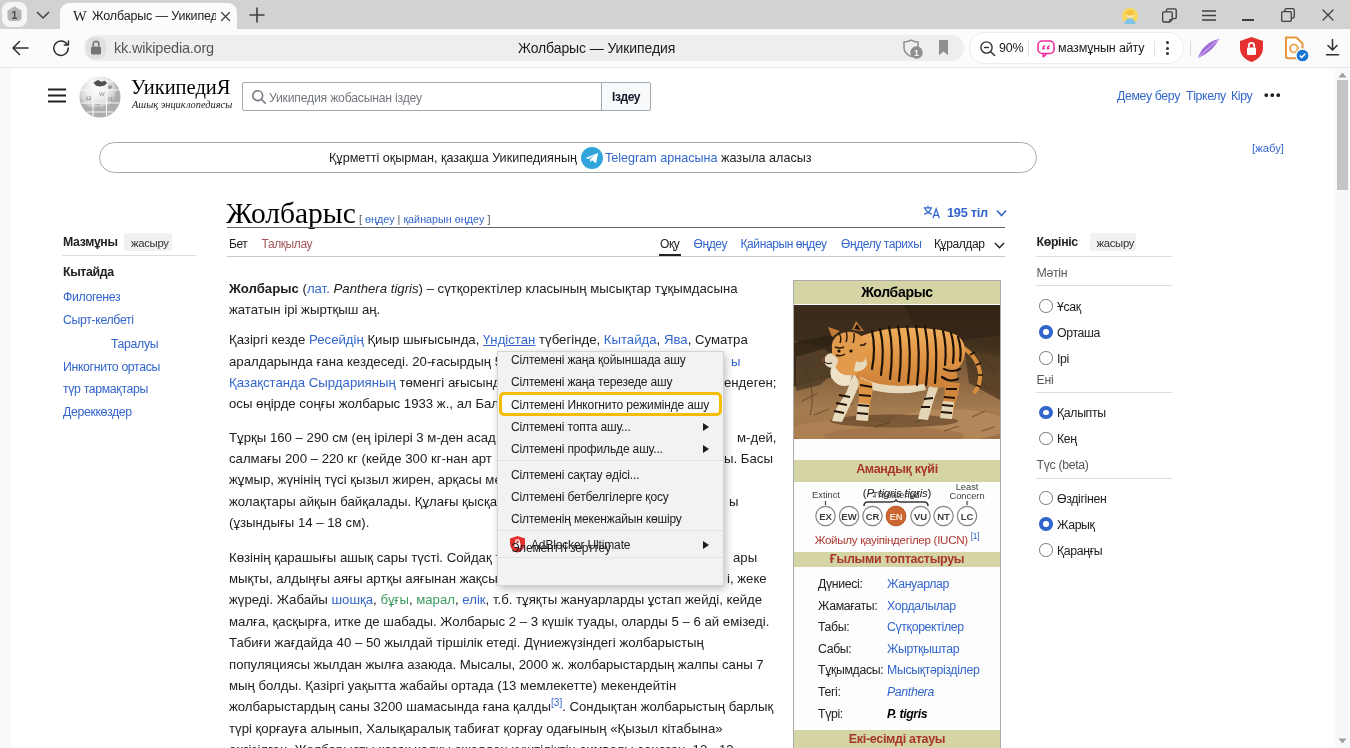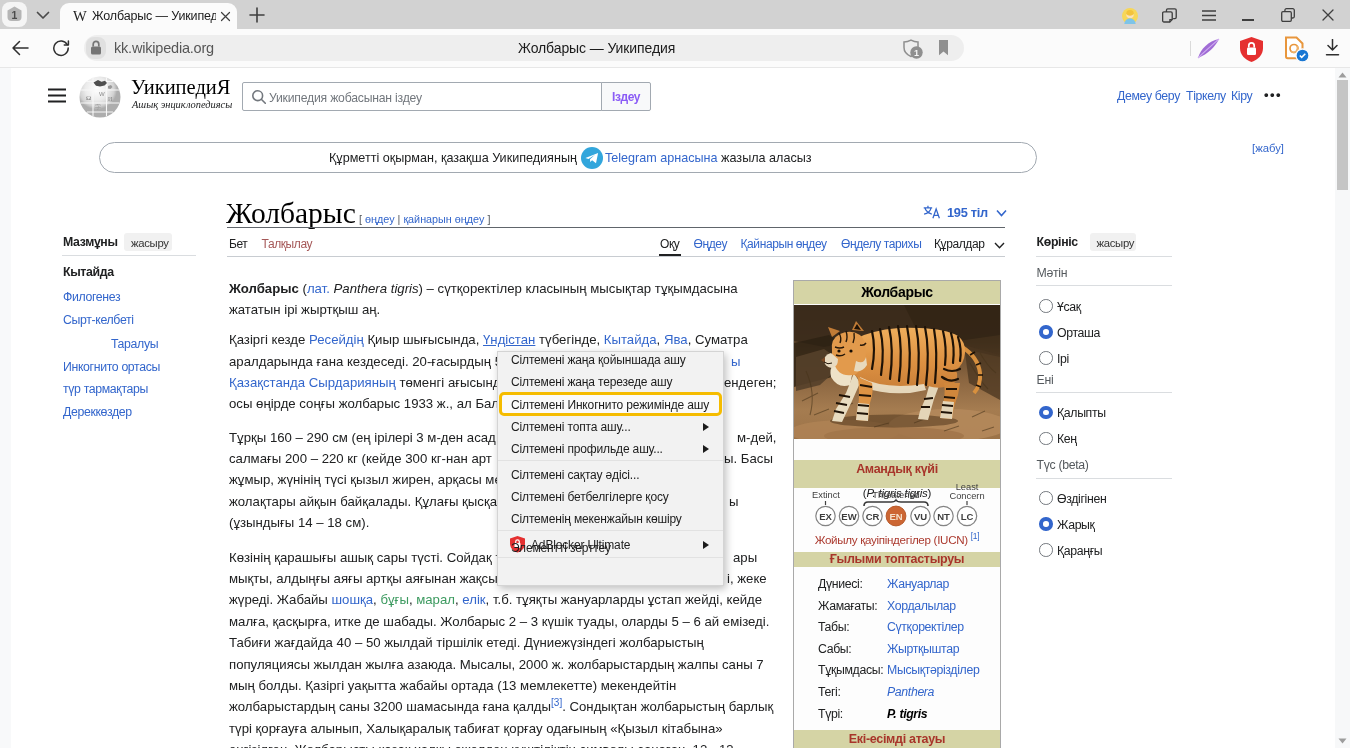--- a/index.html
+++ b/index.html
@@ -101,20 +101,42 @@
       <path d="M9 1.2 C11.5 2.5 13.8 3 16 3 V8.5 C16 12.5 13.2 15.7 9 17.5 C4.8 15.7 2 12.5 2 8.5 V3 C4.2 3 6.5 2.5 9 1.2 Z" fill="none" stroke="#8f8f8f" stroke-width="1.5"></path>
     </svg>
     <svg style="position:absolute;left:826px;top:11px;" width="13" height="13" viewBox="0 0 13 13">
       <circle cx="6.5" cy="6.5" r="6.2" fill="#8f8f8f"></circle>
       <text x="6.5" y="9.8" font-size="9" font-weight="bold" fill="#f5f5f5" text-anchor="middle">1</text>
     </svg>
     <svg style="position:absolute;left:853px;top:5px;" width="13" height="16" viewBox="0 0 13 16">
       <path d="M2 0 H11 V15.3 L6.5 11.6 L2 15.3 Z" fill="#8f8f8f"></path>
     </svg>
   </div>
+  <div id="toolbox">
+    <svg style="position:absolute;left:10px;top:8px;" width="16" height="16" viewBox="0 0 16 16">
+      <circle cx="6.5" cy="6.5" r="5.6" fill="none" stroke="#2f2f2f" stroke-width="1.4"></circle>
+      <path d="M4 6.5 H9" stroke="#2f2f2f" stroke-width="1.4"></path>
+      <path d="M10.7 10.7 L14.6 14.6" stroke="#2f2f2f" stroke-width="1.4" stroke-linecap="round"></path>
+    </svg>
+    <span class="t chrome" style="left:29px;top:8px;">90%</span>
+    <div style="position:absolute;left:58px;top:8px;width:1px;height:16px;background:#e2e2e2;"></div>
+    <svg style="position:absolute;left:67px;top:7px;" width="18" height="18" viewBox="0 0 18 18">
+      <rect x="1" y="1" width="16" height="12.5" rx="4.2" fill="none" stroke="#ef2f9f" stroke-width="1.6"></rect>
+      <path d="M6.2 13.5 L6.2 16.8 L10 13.5" fill="none" stroke="#ef2f9f" stroke-width="1.6" stroke-linejoin="round"></path>
+      <path d="M5.2 9.3 Q5 5.8 7.8 5 L8.2 6.2 Q6.8 6.8 6.9 7.6 Q7.8 7.5 8 8.3 Q8.1 9.3 7 9.5 Q5.6 9.7 5.2 9.3 Z" fill="#ef2f9f"></path>
+      <path d="M9.8 9.3 Q9.6 5.8 12.4 5 L12.8 6.2 Q11.4 6.8 11.5 7.6 Q12.4 7.5 12.6 8.3 Q12.7 9.3 11.6 9.5 Q10.2 9.7 9.8 9.3 Z" fill="#ef2f9f"></path>
+    </svg>
+    <span class="t chrome" style="left:88px;top:8px;">мазмұнын айту</span>
+    <div style="position:absolute;left:184px;top:8px;width:1px;height:16px;background:#e2e2e2;"></div>
+    <div style="position:absolute;left:196px;top:8px;">
+      <div style="width:3px;height:3px;border-radius:50%;background:#2f2f2f;margin-bottom:2.6px;"></div>
+      <div style="width:3px;height:3px;border-radius:50%;background:#2f2f2f;margin-bottom:2.6px;"></div>
+      <div style="width:3px;height:3px;border-radius:50%;background:#2f2f2f;"></div>
+    </div>
+  </div>
   <div style="position:absolute;left:1190px;top:12px;width:1px;height:15px;background:#dadada;"></div>
   <svg style="position:absolute;left:1197px;top:9px;" width="23" height="21" viewBox="0 0 23 21">
     <path d="M1 20 C3.5 11 11.5 3 22 1 C18 9 11 16 1 20 Z" fill="#a06cd5"></path>
     <path d="M1 20 C7 14 14 8 22 1" stroke="#cfadf0" stroke-width="1.2" fill="none"></path>
   </svg>
   <svg style="position:absolute;left:1240px;top:8px;" width="23" height="25" viewBox="0 0 23 25">
     <path d="M11.5 0 L23 4 V11 C23 18 18.2 22.5 11.5 25 C4.8 22.5 0 18 0 11 V4 Z" fill="#e53030"></path>
     <rect x="7" y="10.5" width="9" height="7.5" rx="1.2" fill="#fff"></rect>
     <path d="M8.8 10.5 V8.5 a2.7 2.7 0 0 1 5.4 0 v2" stroke="#fff" stroke-width="1.7" fill="none"></path>
   </svg>
@@ -162,21 +184,21 @@
 <span class="t serif" style="left:132px;top:99px;font-size:10.4px;font-style:italic;color:#202122;">Ашық энциклопедиясы</span>
 
 <div style="position:absolute;left:242px;top:82px;width:360px;height:29px;border:1px solid #a2a9b1;border-radius:2px 0 0 2px;background:#fff;">
   <svg style="position:absolute;left:9px;top:7px;" width="14" height="14" viewBox="0 0 14 14">
     <circle cx="5.7" cy="5.7" r="4.9" fill="none" stroke="#72777d" stroke-width="1.6"></circle>
     <path d="M9.3 9.3 L13.3 13.3" stroke="#72777d" stroke-width="1.6" stroke-linecap="round"></path>
   </svg>
   <span class="t" style="left:26px;top:7.5px;font-size:12.2px;letter-spacing:-0.2px;color:#72777d;">Уикипедия жобасынан іздеу</span>
 </div>
 <div style="position:absolute;left:601px;top:82px;width:50px;height:29px;border:1px solid #a2a9b1;border-radius:0 2px 2px 0;background:#f8f9fa;">
-  <span class="t" style="left:10px;top:7px;font-size:12px;letter-spacing:-0.4px;font-weight:bold;color:#8b5cf6;">Іздеу</span>
+  <span class="t" style="left:10px;top:7px;font-size:12px;letter-spacing:-0.4px;font-weight:bold;color:#0f172a;">Іздеу</span>
 </div>
 <span class="t ui" style="left:1117px;top:89px;"><a>Демеу беру</a></span>
 <span class="t ui" style="left:1186px;top:89px;"><a>Тіркелу</a></span>
 <span class="t ui" style="left:1231px;top:89px;"><a>Кіру</a></span>
 <span class="t" style="left:1264px;top:87px;font-size:13px;font-weight:bold;color:#202122;letter-spacing:1.5px;">•••</span>
 
 <div style="position:absolute;left:99px;top:142px;width:938px;height:31px;border:1px solid #a2a9b1;border-radius:16px;background:#fff;"></div>
 <span class="t" style="left:329px;top:150.5px;font-size:12.6px;color:#202122;">Құрметті оқырман, қазақша Уикипедияның</span>
 <svg style="position:absolute;left:580.5px;top:146.5px;" width="22" height="22" viewBox="0 0 22 22">
   <circle cx="11" cy="11" r="11" fill="#32a6dc"></circle>
@@ -341,21 +363,21 @@
   </g>
   <g stroke="#1e1206" stroke-width="1.8" fill="none">
     <path d="M66 80 L78 82 M65 90 L77 91 M64 100 L75 101 M63 108 L74 109"></path>
     <path d="M45 90 L56 92 M42 98 L53 100 M40 106 L50 108"></path>
     <path d="M152 84 L163 84 M150 92 L161 93 M148 100 L159 101 M147 107 L158 108"></path>
     <path d="M130 94 L139 93 M127 102 L136 102"></path>
   </g>
 </svg>
 </div>
 <span class="t" style="left:794px;top:442.5px;width:206px;text-align:center;font-size:11.5px;letter-spacing:-0.2px;color:#202122;margin-top:44px;">(<i>P. tigris tigris</i>)</span>
-<div class="olive" style="top:459.5px;height:28px;">
+<div class="olive" style="top:459.5px;height:22px;">
     <span class="t dred" style="left:0;width:206px;top:2.5px;font-size:12.5px;letter-spacing:-0.3px;">Амандық күйі</span>
   </div>
 <div id="iucn" style="position:absolute;left:794px;top:479px;width:206px;height:52px;">
 <svg width="206" height="52" viewBox="0 0 206 52">
   <g font-family="Liberation Sans" font-size="9.3" fill="#404040" text-anchor="middle">
     <text x="32" y="19">Extinct</text>
     <text x="102" y="19">Threatened</text>
     <text x="173" y="11">Least</text>
     <text x="173" y="20">Concern</text>
   </g>

